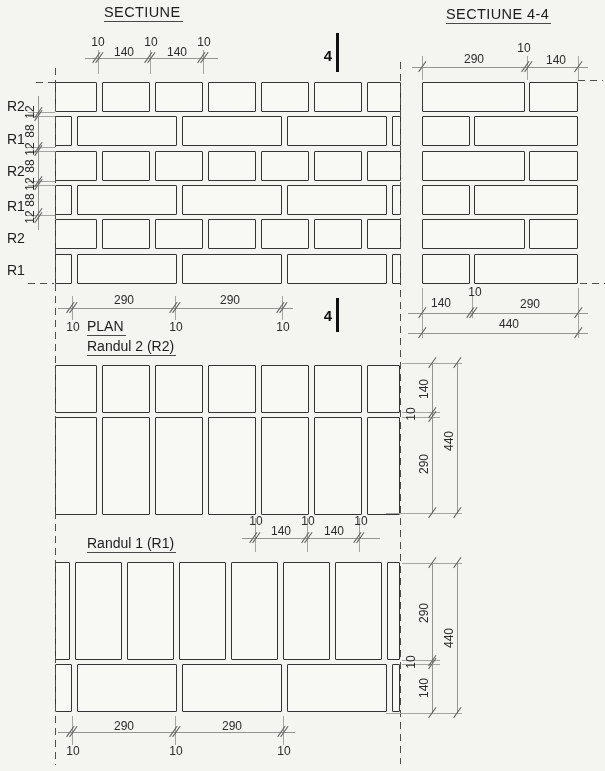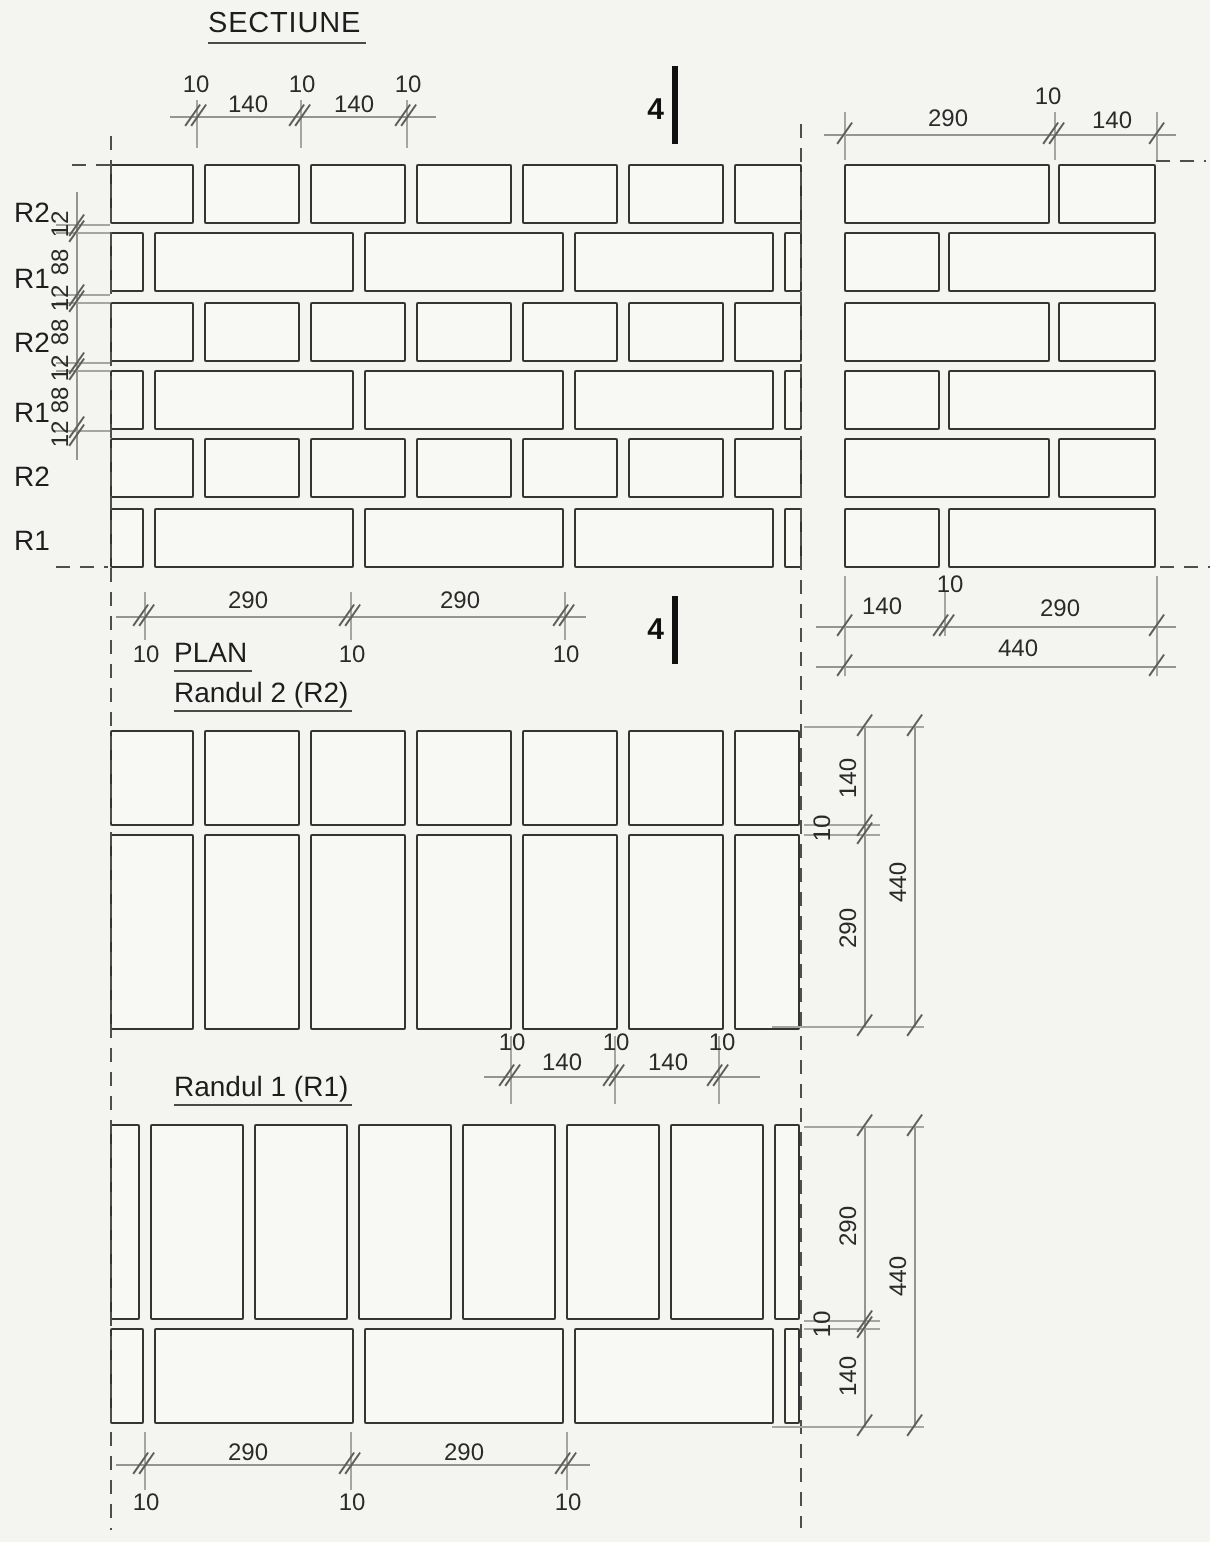--- a/index.html
+++ b/index.html
@@ -29,20 +29,21 @@
   .dim-label.rot{transform:translate(-50%,-50%) rotate(-90deg);}
   .row-label{position:absolute;font-size:14px;color:#1d1d1d;transform:translate(0,-50%);}
   .marker-bar{position:absolute;width:2.6px;background:#101010;}
   .marker-num{position:absolute;font-size:15px;font-weight:bold;color:#101010;transform:translate(-100%,-50%);padding-right:4px;}
 </style>
 </head>
 <body>
 
 <div class="sheet">
   <div class="title" style="left:104px;top:4px;">SECTIUNE</div>
+  <div class="title" style="left:446px;top:6px;">SECTIUNE 4-4</div>
   <div class="subtitle" style="left:87px;top:318px;">PLAN</div>
   <div class="subtitle" style="left:87px;top:338px;">Randul 2 (R2)</div>
   <div class="subtitle" style="left:87px;top:535px;">Randul 1 (R1)</div>
   <div id="canvas">
       <div class="brick" style="left: 55px; top: 82px; width: 42px; height: 30px;"></div>
       <div class="brick" style="left: 102px; top: 82px; width: 48px; height: 30px;"></div>
       <div class="brick" style="left: 155px; top: 82px; width: 48px; height: 30px;"></div>
       <div class="brick" style="left: 208px; top: 82px; width: 48px; height: 30px;"></div>
       <div class="brick" style="left: 261px; top: 82px; width: 48px; height: 30px;"></div>
       <div class="brick" style="left: 314px; top: 82px; width: 48px; height: 30px;"></div>

